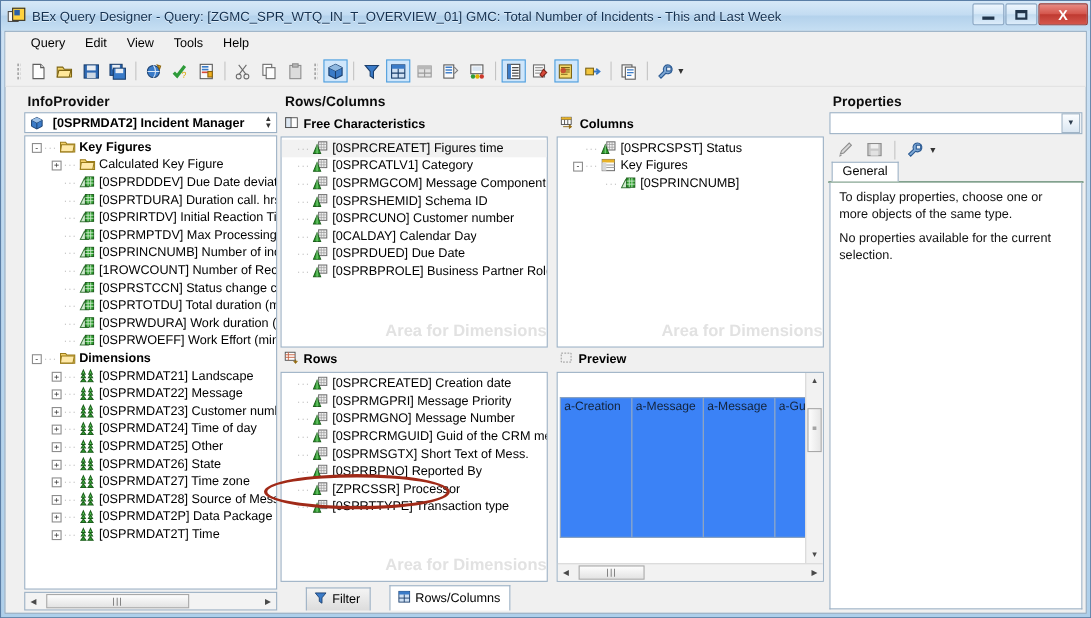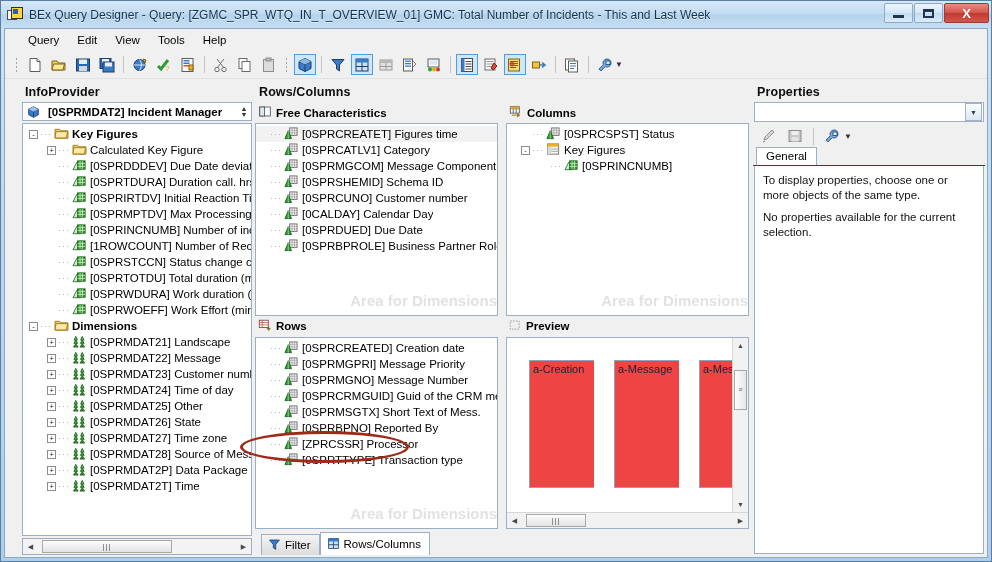--- a/index.html
+++ b/index.html
@@ -208,20 +208,21 @@
   .tabbar {
     height: 24px; display:flex; align-items:flex-end; padding-left:6px;
     margin-top:2px;
   }
   .tab {
     display:flex; align-items:center; gap:4px;
     height: 21px; padding: 0 8px 0 6px;
     border: 1px solid #9bb0c4; border-bottom:none;
     font-size: 11.5px;
     background: linear-gradient(to bottom,#f4f4f4,#dcdcdc);
+    margin-left: 17px;
   }
   .tab.active {
     background: #fff; height: 23px; border-color:#9bb0c4;
   }
 
   
   .right-pane {
     width: 232px; flex: 0 0 232px;
     display:flex; flex-direction:column;
     margin-left: 2px;
@@ -255,24 +256,24 @@
     line-height: 1.28;
   }
   .prop-body p { margin: 0 0 8px 0; }
 
   
   .preview-inner { position:absolute; inset:0; display:flex; flex-direction:column; }
   .pv-top { flex:1; display:flex; min-height:0; }
   .pv-cols { flex:1; display:flex; align-items:flex-start; padding: 22px 0 0 2px; overflow:hidden;}
   .pv-col {
     width: 65px; flex:0 0 65px; height: 128px;
-    background: #ef4444; border: 1px solid #8ea3bd;
+    background: #3b82f6; border: 1px solid #8ea3bd;
     border-right: none;
     font-size: 11px; color:#13233a; padding: 2px 0 0 3px;
-    white-space:nowrap; overflow:hidden;margin-left:20px;
+    white-space:nowrap; overflow:hidden;
   }
   .pv-col:last-child { border-right: 1px solid #8ea3bd; }
   .pv-vscroll {
     width: 16px; flex:0 0 16px; background:#f2f2f2;
     border-left:1px solid #d6d6d6; display:flex; flex-direction:column;
   }
   .vs-arrow { height:16px; display:flex; align-items:center; justify-content:center; font-size:7px; color:#4a4a4a;}
   .vs-track { flex:1; position:relative; }
   .vs-thumb {
     position:absolute; left:1px; top:16px; width:13px; height:40px;

